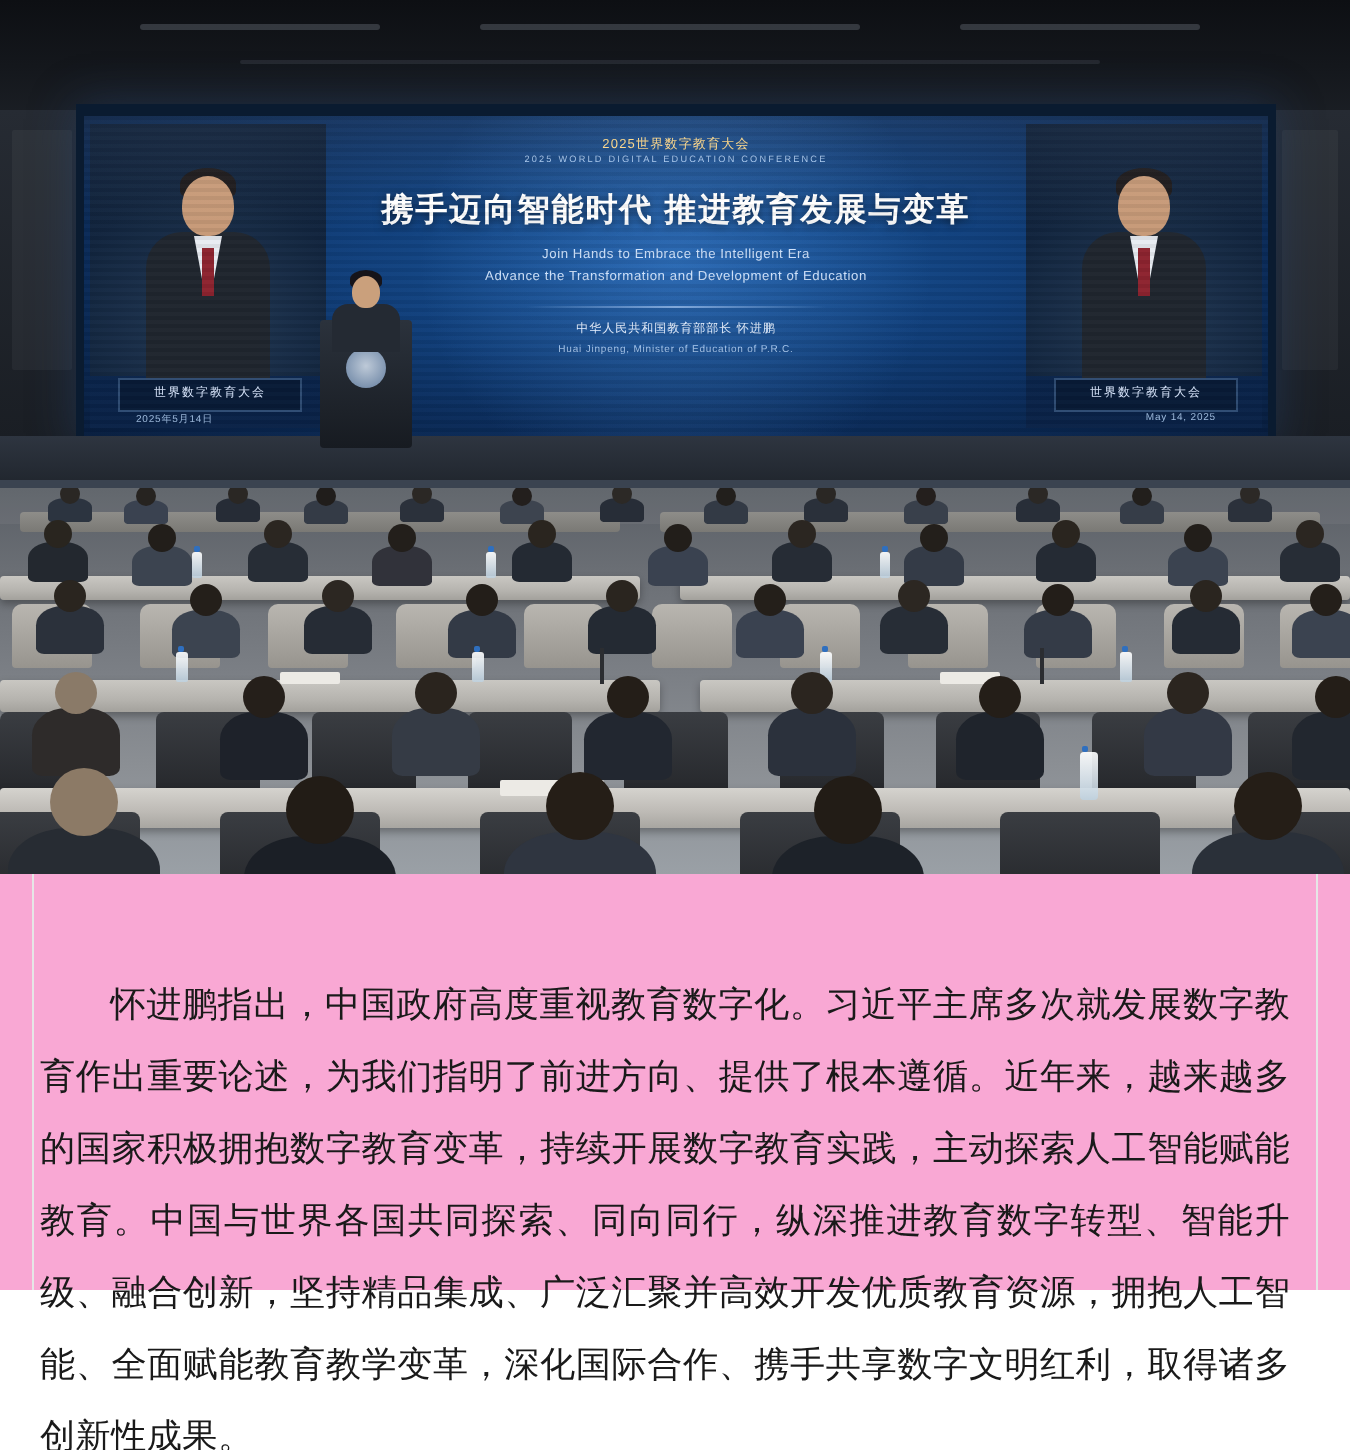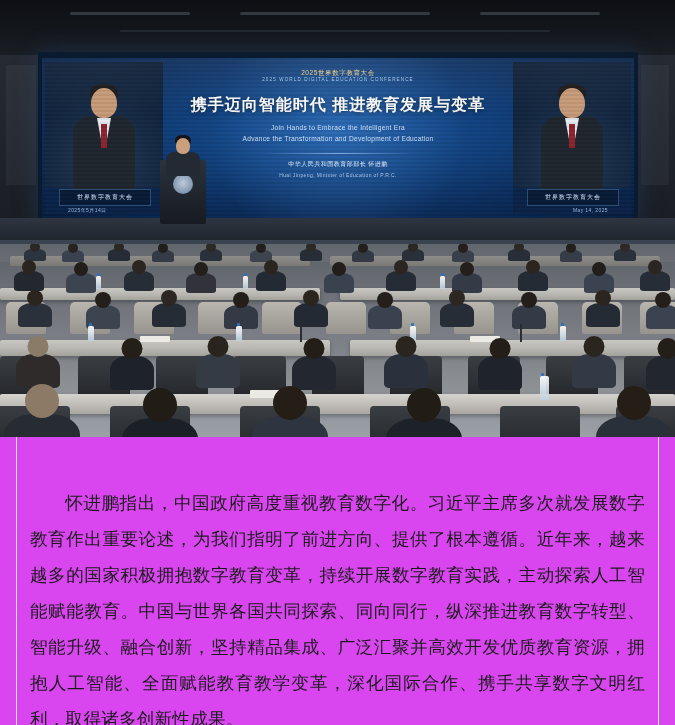--- a/index.html
+++ b/index.html
@@ -358,24 +358,24 @@
   .mic {
     position: absolute;
     width: 2px;
     background: #2b2d31;
   }
 
   
   .text-panel {
     position: absolute;
     left: 0; top: 437px;
-    width: 675px; height: 288px;
-    background: #d946ef;
+    width: 675px; height: 208px;
+    background: #f9a8d4;
     box-sizing: border-box;
-    padding: 30px 30px 0 30px;
+    padding: 30px 30px 0 20px;
   }
   .body-text {
     color: #1a1a1a;
     font-size: 17.6px;
     line-height: 36px;
     text-align: justify;
     text-indent: 2em;
     letter-spacing: 0.2px;
     font-family: "DejaVu Serif", "Liberation Serif", serif;
   }

